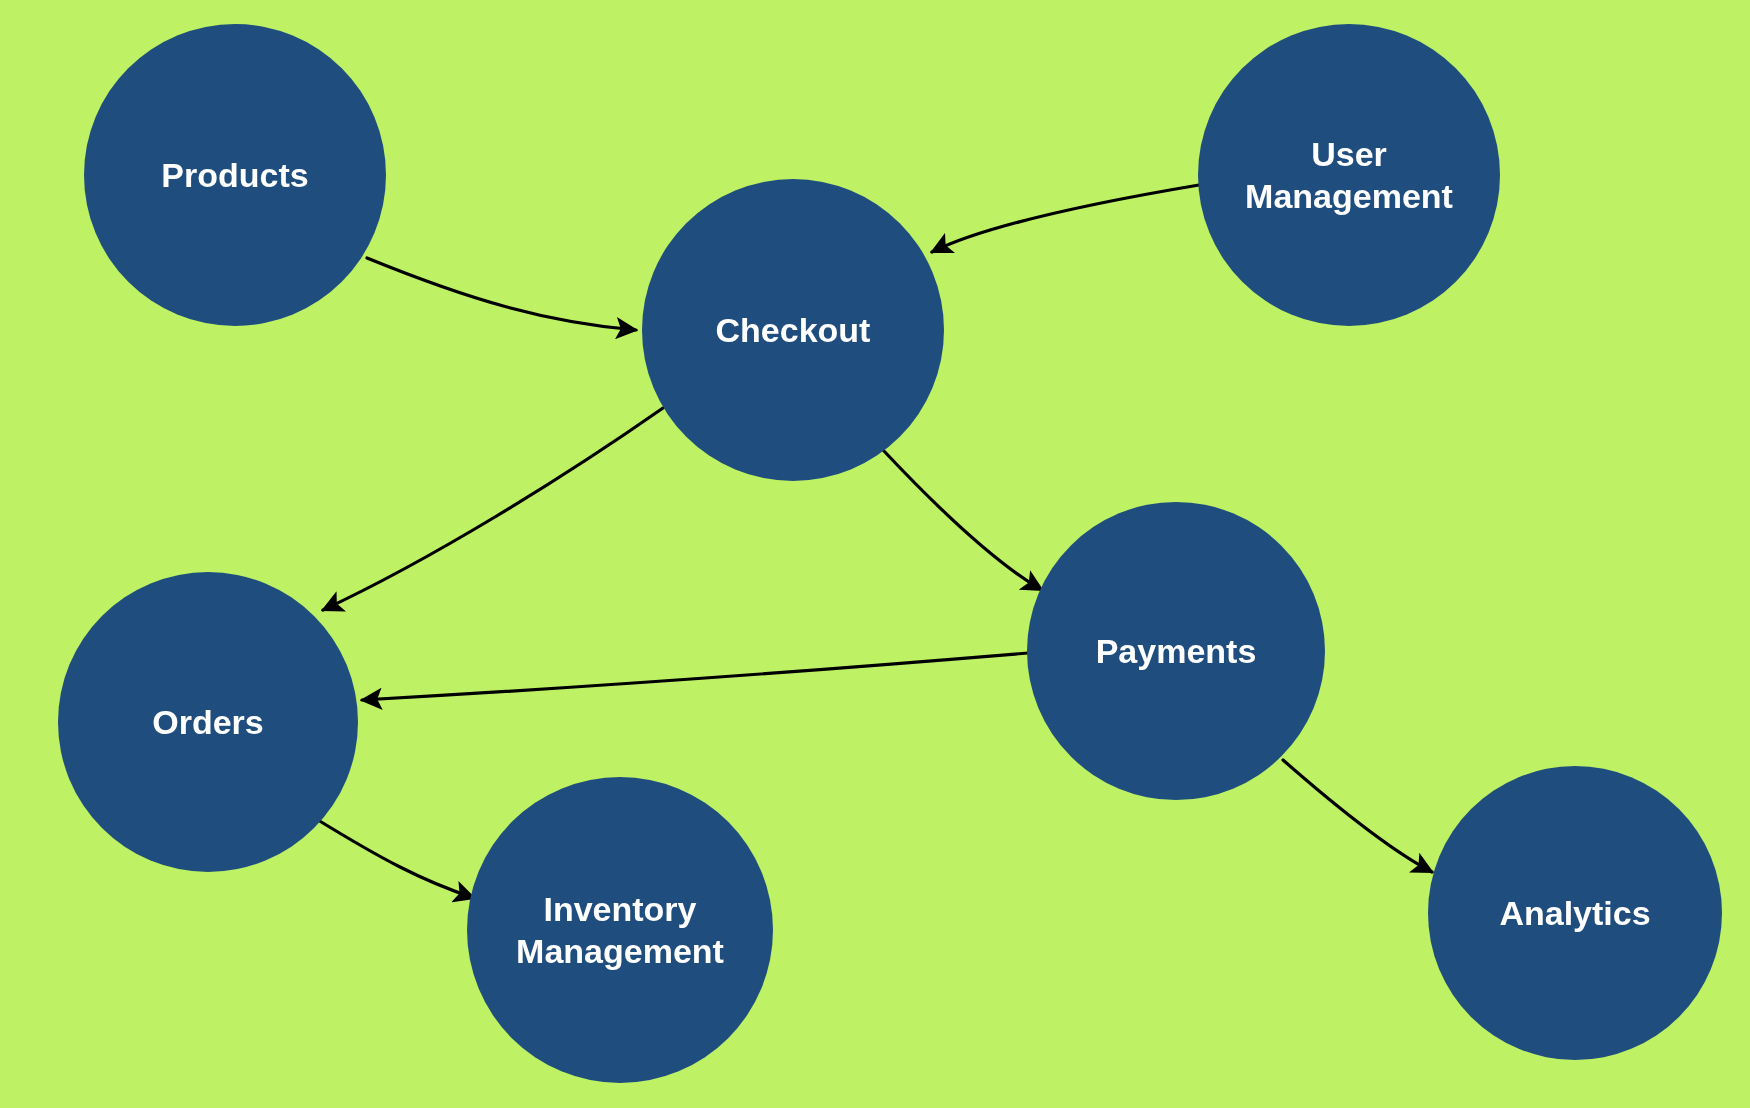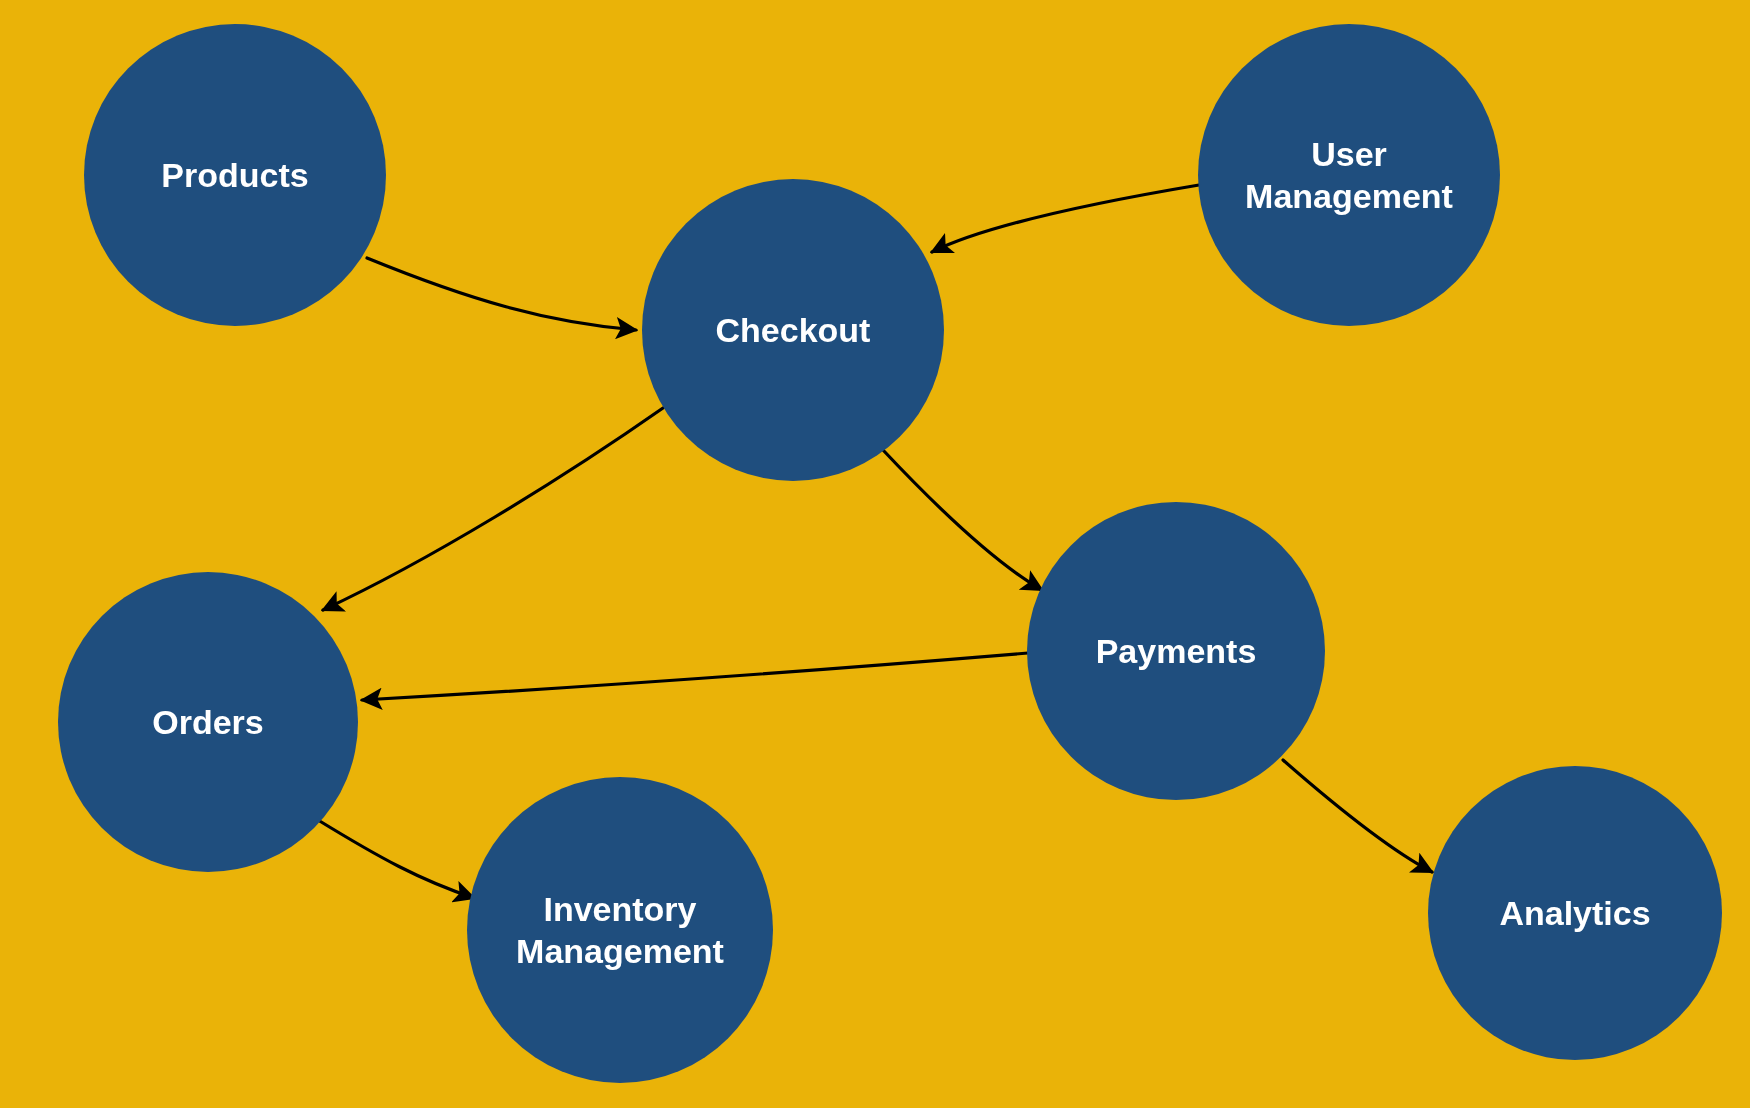--- a/index.html
+++ b/index.html
@@ -46,21 +46,21 @@
   .edge-hit {
     fill: none;
     stroke: transparent;
     stroke-width: 18px;
     cursor: pointer;
   }
 </style>
 </head>
 <body>
 
-<div id="canvas-wrap" style="background: #eab308;">
+<div id="canvas-wrap" style="background: #bef264;">
   <svg id="graph" viewBox="0 0 1750 1108">
     <defs>
       <marker id="arrowhead" viewBox="0 0 10 10" refX="9" refY="5" markerWidth="7" markerHeight="7" orient="auto-start-reverse" markerUnits="strokeWidth">
         <path d="M 0 0 L 10 5 L 0 10 L 2.2 5 z" fill="#000000"></path>
       </marker>
     </defs>
     <g id="edges-layer">
         <g>
           <path class="edge-hit" d="M 367,258 C 470,300 545,322 636,330"></path>
           <path class="edge-path" d="M 367,258 C 470,300 545,322 636,330" stroke="#000000" marker-end="url(#arrowhead)"></path>

